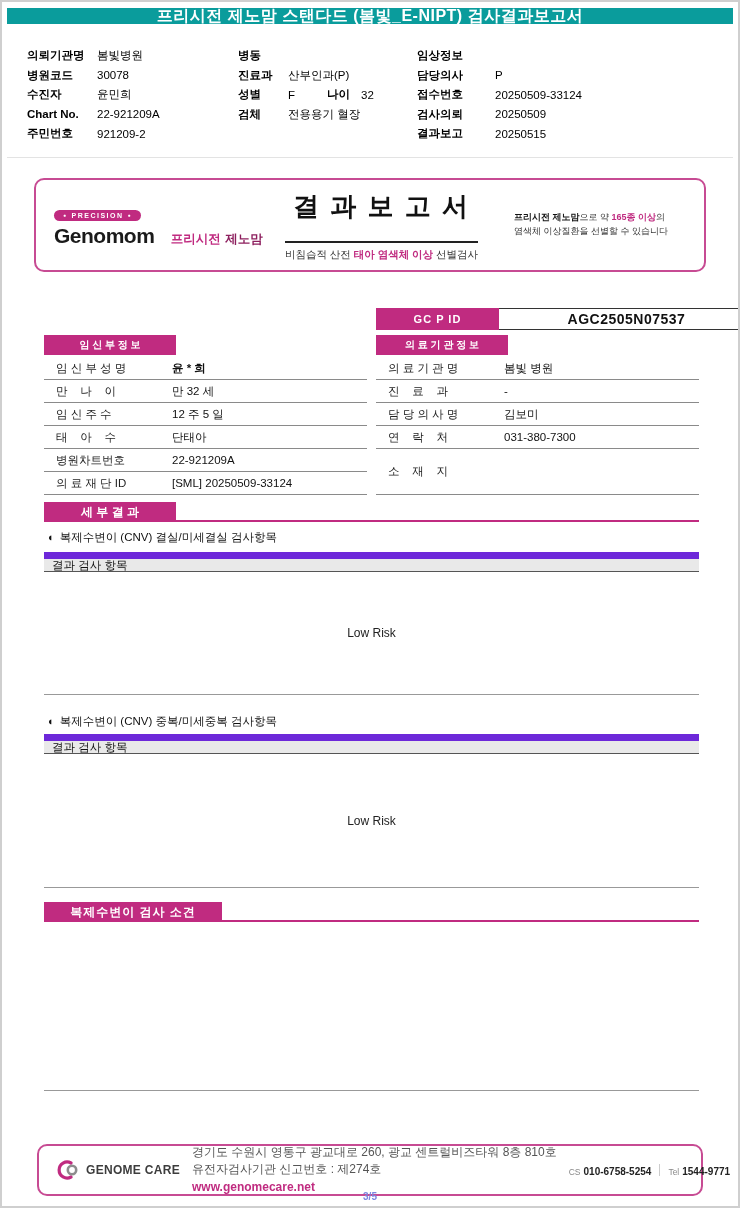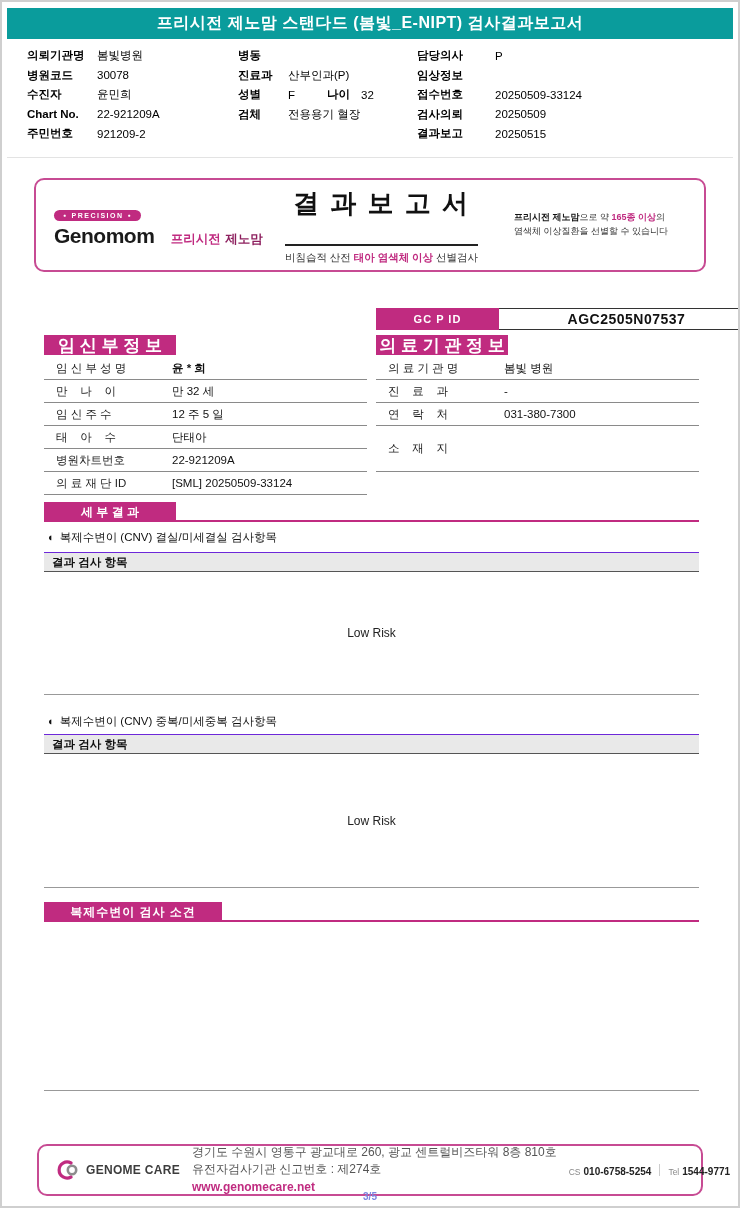--- a/index.html
+++ b/index.html
@@ -1,21 +1,21 @@
 <!DOCTYPE html>
 <html><head>
 <meta charset="utf-8">
 <style>
   *{margin:0;padding:0;box-sizing:border-box}
   html,body{background:#fff}
   body{font-family:"Liberation Sans","DejaVu Sans",sans-serif;color:#111}
   .page{position:relative;width:740px;height:1208px;background:#fff;border:2px solid #cfcfcf;overflow:hidden}
 
   
-  .titlebar{position:absolute;top:6px;left:5px;right:5px;height:31px;background:#0a9c9c;color:#fff;
+  .titlebar{position:absolute;top:6px;left:5px;right:5px;height:16px;background:#0a9c9c;color:#fff;
     font-size:16px;font-weight:bold;display:flex;align-items:center;justify-content:center;letter-spacing:.5px}
 
   
   .hinfo{position:absolute;top:44px;left:0;right:0;height:110px;font-size:11.5px;color:#000}
   .hcol{position:absolute;top:0}
   .hc1{left:25px;width:205px}.hc2{left:236px;width:175px}.hc3{left:415px;width:305px}
   .hrow{height:19.5px;display:flex;align-items:center;white-space:pre}
   .hlb{font-weight:bold;flex:0 0 auto}
   .hc1 .hlb{width:70px}.hc2 .hlb{width:50px}.hc3 .hlb{width:78px}
   .hvl{font-weight:normal}
@@ -27,54 +27,54 @@
   .logo-block{width:195px}
   .badge{display:inline-flex;align-items:center;gap:4px;background:#c02b80;color:#fff;font-size:7px;
     font-weight:bold;letter-spacing:1.5px;padding:2px 9px;border-radius:8px;margin-bottom:3px}
   .badge-dot{font-size:5px;line-height:1}
   .brand{white-space:nowrap}
   .brand-en{font-size:21px;font-weight:bold;color:#1a1a1a;letter-spacing:-.5px}
   .brand-kr1{font-size:12.5px;font-weight:bold;color:#c02b80;margin-left:12px}
   .brand-kr2{font-size:12.5px;font-weight:bold;color:#8d1f5e}
   .title-block{flex:1;text-align:center}
   .rtitle{display:inline-block;font-size:26px;font-weight:bold;color:#111;letter-spacing:2px;white-space:pre;
-    border-bottom:2px solid #222;padding:0 8px 23px 8px;margin-bottom:5px}
+    border-bottom:2px solid #222;padding:0 8px 17px 8px;margin-bottom:5px}
   .rsub{font-size:10.5px;color:#333}
   .mag{color:#c02b80;font-weight:bold}
   .tagline{width:172px;font-size:9px;color:#333;line-height:1.55;text-align:left}
   .tagline .b{font-weight:bold;color:#111}
 
   
   .gcp-bar{position:absolute;top:306px;left:374px;width:379px;height:22px;display:flex}
   .gcp-label{width:123px;background:#c02b80;color:#fff;font-size:11px;font-weight:bold;letter-spacing:1px;
     display:flex;align-items:center;justify-content:center;white-space:pre}
   .gcp-value{flex:1;border:1.5px solid #333;border-left:none;font-size:14px;font-weight:bold;letter-spacing:.5px;
     display:flex;align-items:center;justify-content:center;background:#fff}
 
   
   .itable{position:absolute;top:333px;width:323px}
   .itable.lft{left:42px}.itable.rgt{left:374px}
-  .ttitle{width:132px;height:20px;background:#c02b80;color:#fff;font-size:17px;font-weight:bold;
+  .ttitle{width:132px;height:20px;background:#c02b80;color:#fff;font-size:10px;font-weight:bold;
     display:flex;align-items:center;justify-content:center;white-space:pre;margin-bottom:2px}
   .trow{min-height:23px;border-bottom:1px solid #8a8a8a;display:flex;align-items:center;font-size:11.5px}
   .trow.tall{min-height:46px}
   .tlabel{width:128px;padding-left:12px;color:#222;white-space:pre;flex:0 0 auto}
   .tval{flex:1;padding-right:8px;line-height:1.3}
   .b{font-weight:bold}
 
   
   .sect-bar{position:absolute;left:42px;width:655px;height:20px;border-bottom:2px solid #c02b80}
   .sect-box{width:132px;height:20px;background:#c02b80;color:#fff;font-size:12px;font-weight:bold;
     display:flex;align-items:center;justify-content:center;white-space:pre}
   .sect-box.wide{width:178px;letter-spacing:1px}
 
   .blk-head{position:absolute;left:46px;font-size:11.5px;color:#111;display:flex;align-items:center;gap:5px}
   .bullet{font-size:11px;line-height:1}
-  .blk-thead{position:absolute;left:42px;width:655px;height:20px;background:#e9e9e9;border-top:1px solid #6d28d9;
-    border-bottom:1px solid #555;font-size:11.5px;font-weight:bold;display:flex;align-items:center;padding-left:8px}
+  .blk-thead{position:absolute;left:42px;width:655px;height:20px;background:#e9e9e9;border-top:7px solid #6d28d9;
+    border-bottom:1px solid #555;font-size:11.5px;font-weight:normal;display:flex;align-items:center;padding-left:8px}
   .blk-body{position:absolute;left:42px;width:655px;border-bottom:1px solid #999;display:flex;
     align-items:center;justify-content:center;font-size:12px;color:#222}
 
   
   .footer-box{position:absolute;left:35px;right:35px;top:1142px;height:52px;border:2px solid #c74b93;
     border-radius:10px;display:flex;align-items:center;padding:0 16px;gap:12px;background:#fff}
   .flogo{display:flex;align-items:center;gap:5px;flex:0 0 auto}
   .flogo-text{font-weight:bold;font-size:12px;color:#3d3d3d;letter-spacing:.3px}
   .faddr{font-size:12px;color:#555;line-height:1.45;flex:0 0 auto}
   .fweb{color:#c02b80;font-weight:bold}
@@ -105,22 +105,22 @@
       <div class="hrow"><span class="hlb">진료과</span><span class="hvl">산부인과(P)</span></div>
       <div class="hrow">
         <span class="hlb">성별</span>
         <span class="hvl" style="width:39px">F</span>
         <span class="hlb" style="width:34px">나이</span>
         <span class="hvl">32</span>
       </div>
       <div class="hrow"><span class="hlb">검체</span><span class="hvl">전용용기 혈장</span></div>
     </div>
     <div class="hcol hc3">
+      <div class="hrow"><span class="hlb">임상정보</span><span class="hvl"></span></div>
       <div class="hrow"><span class="hlb">담당의사</span><span class="hvl">P</span></div>
-      <div class="hrow"><span class="hlb">임상정보</span><span class="hvl"></span></div>
       <div class="hrow"><span class="hlb">접수번호</span><span class="hvl">20250509-33124</span></div>
       <div class="hrow"><span class="hlb">검사의뢰</span><span class="hvl">20250509</span></div>
       <div class="hrow"><span class="hlb">결과보고</span><span class="hvl">20250515</span></div>
     </div>
   </div>
   <div class="hdr-line"></div>
 
   <div class="report-head">
     <div class="logo-block">
       <div class="badge">
@@ -181,20 +181,24 @@
 
   <div class="itable rgt">
     <div class="ttitle">의 료 기 관 정 보</div>
     <div class="trow">
         <span class="tlabel">의 료 기 관 명</span>
         <span class="tval">봄빛 병원</span>
       </div>
     <div class="trow">
         <span class="tlabel">진    료    과</span>
         <span class="tval">-</span>
+      </div>
+    <div class="trow">
+        <span class="tlabel">담 당 의 사 명</span>
+        <span class="tval">김보미</span>
       </div>
     <div class="trow">
         <span class="tlabel">연    락    처</span>
         <span class="tval">031-380-7300</span>
       </div>
     <div class="trow tall">
         <span class="tlabel">소    재    지</span>
       </div>
   </div>
 

